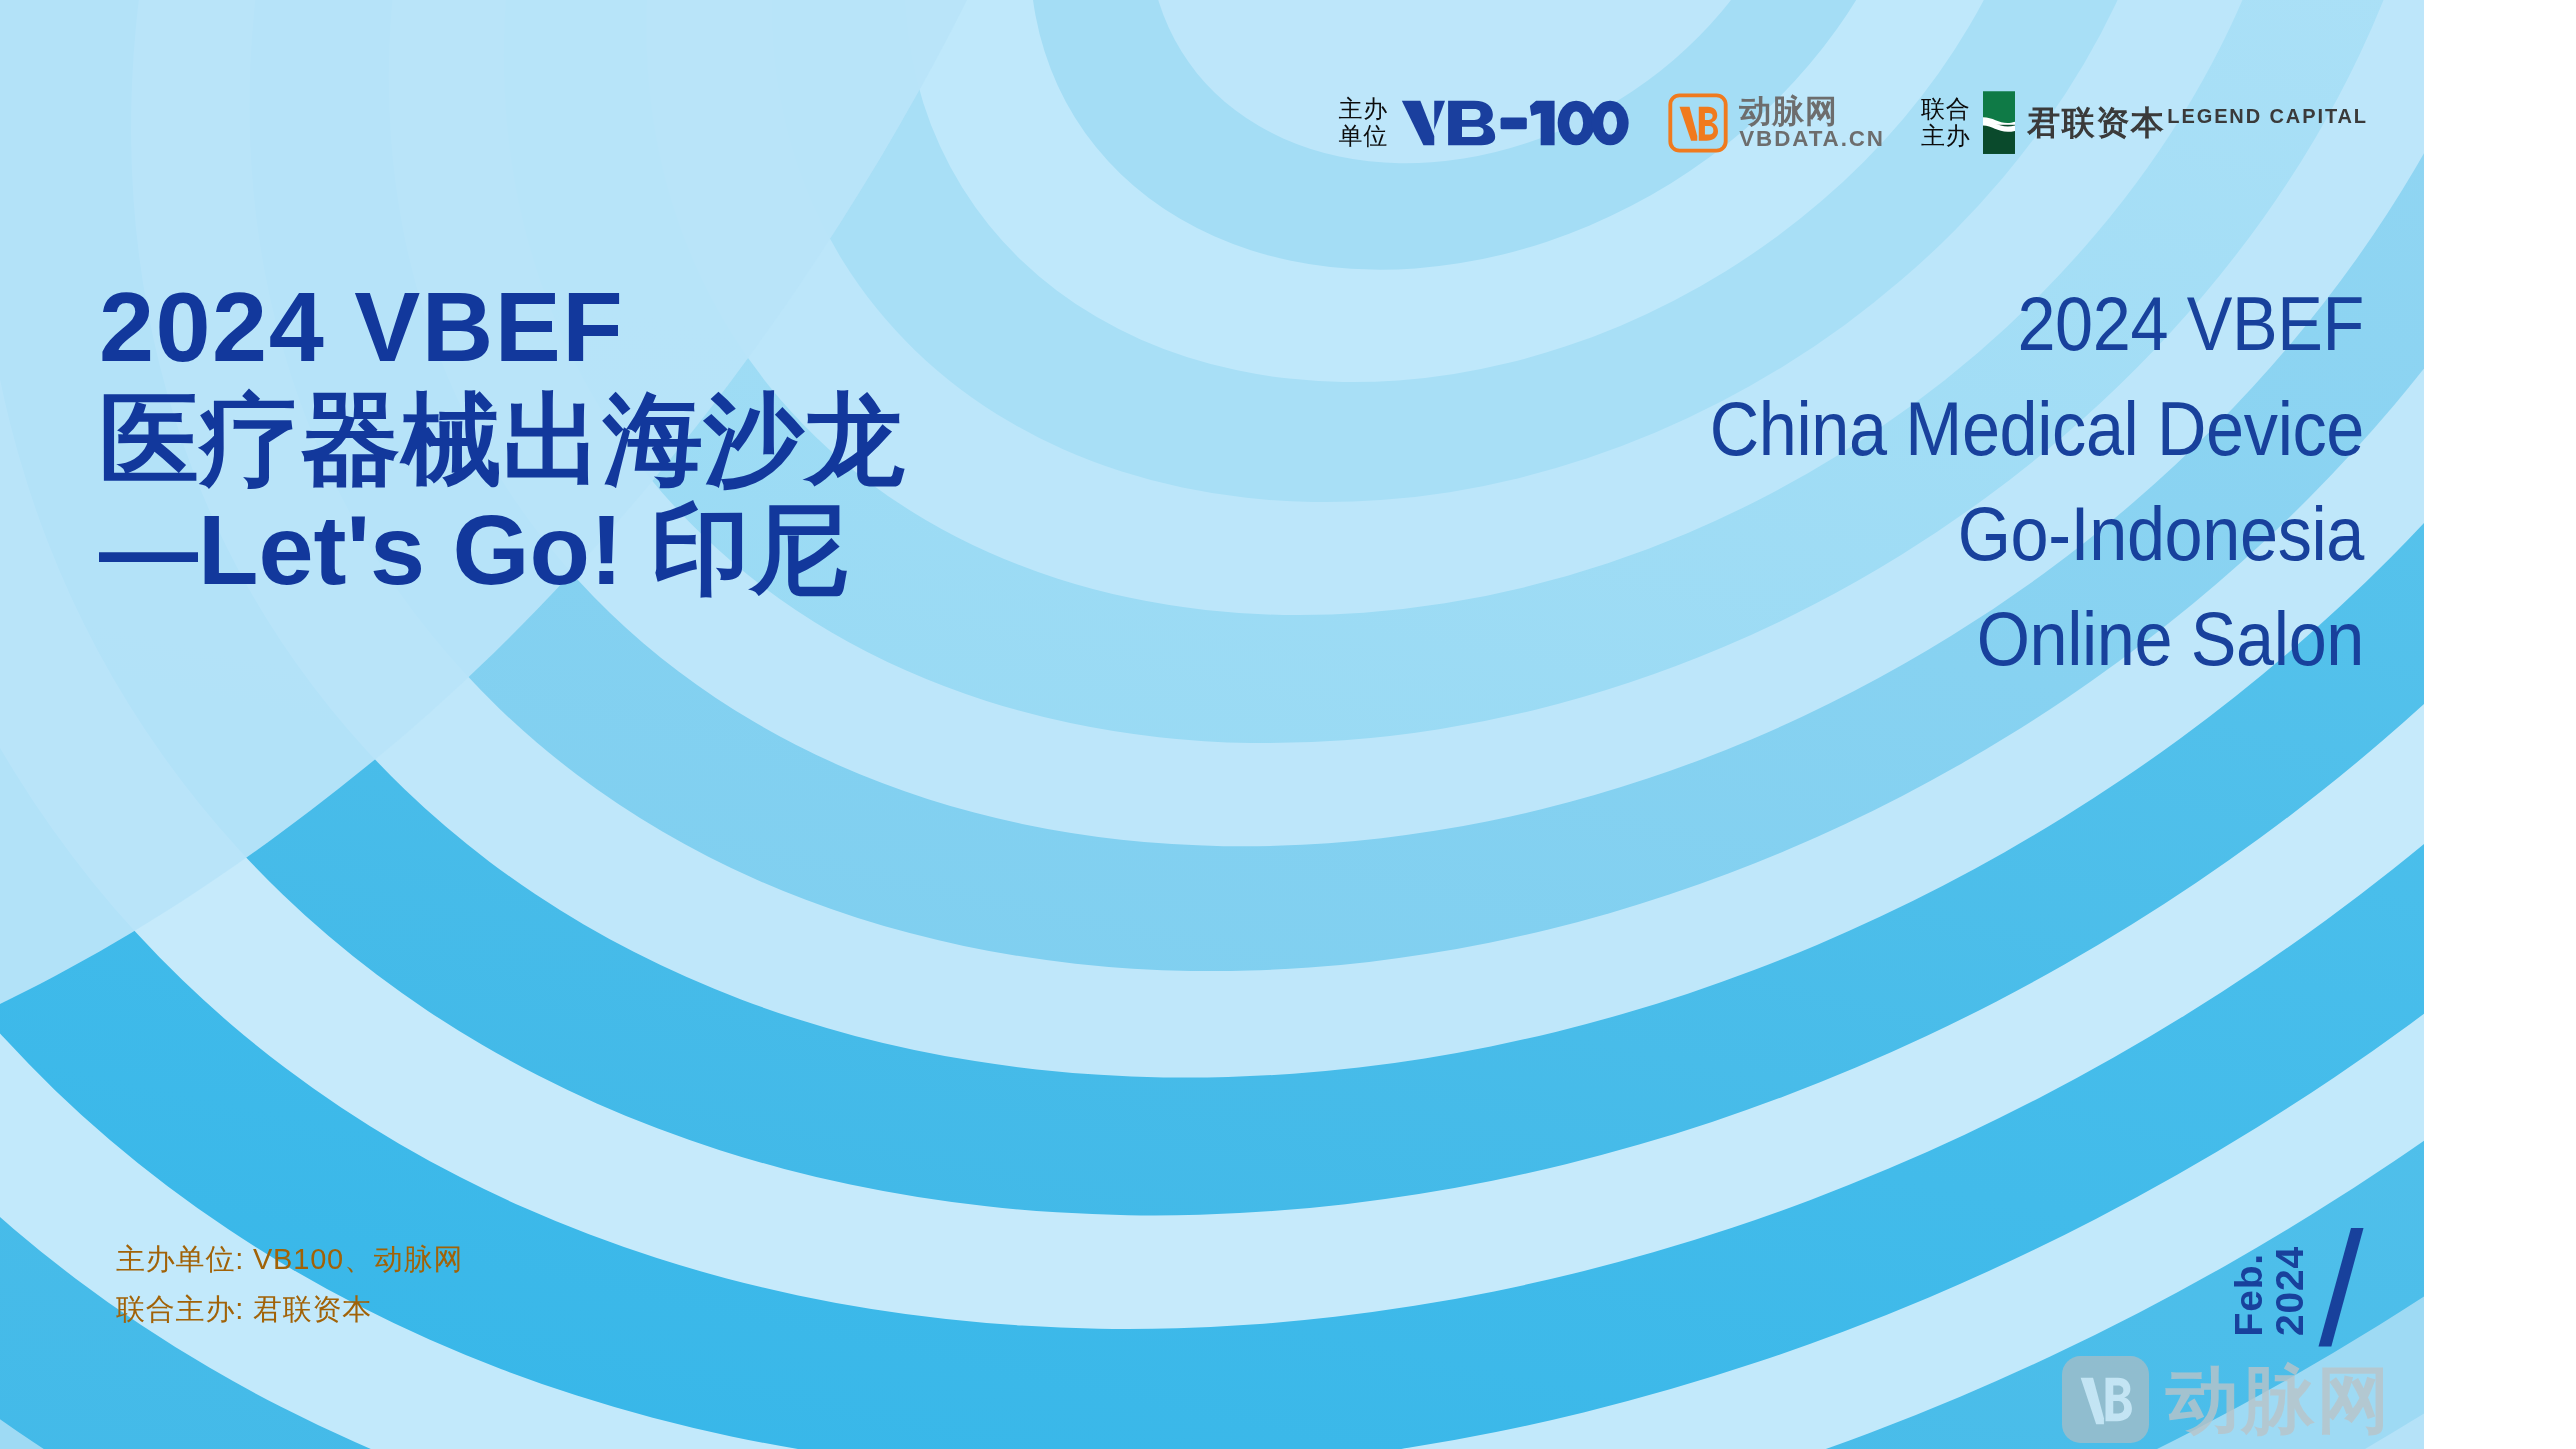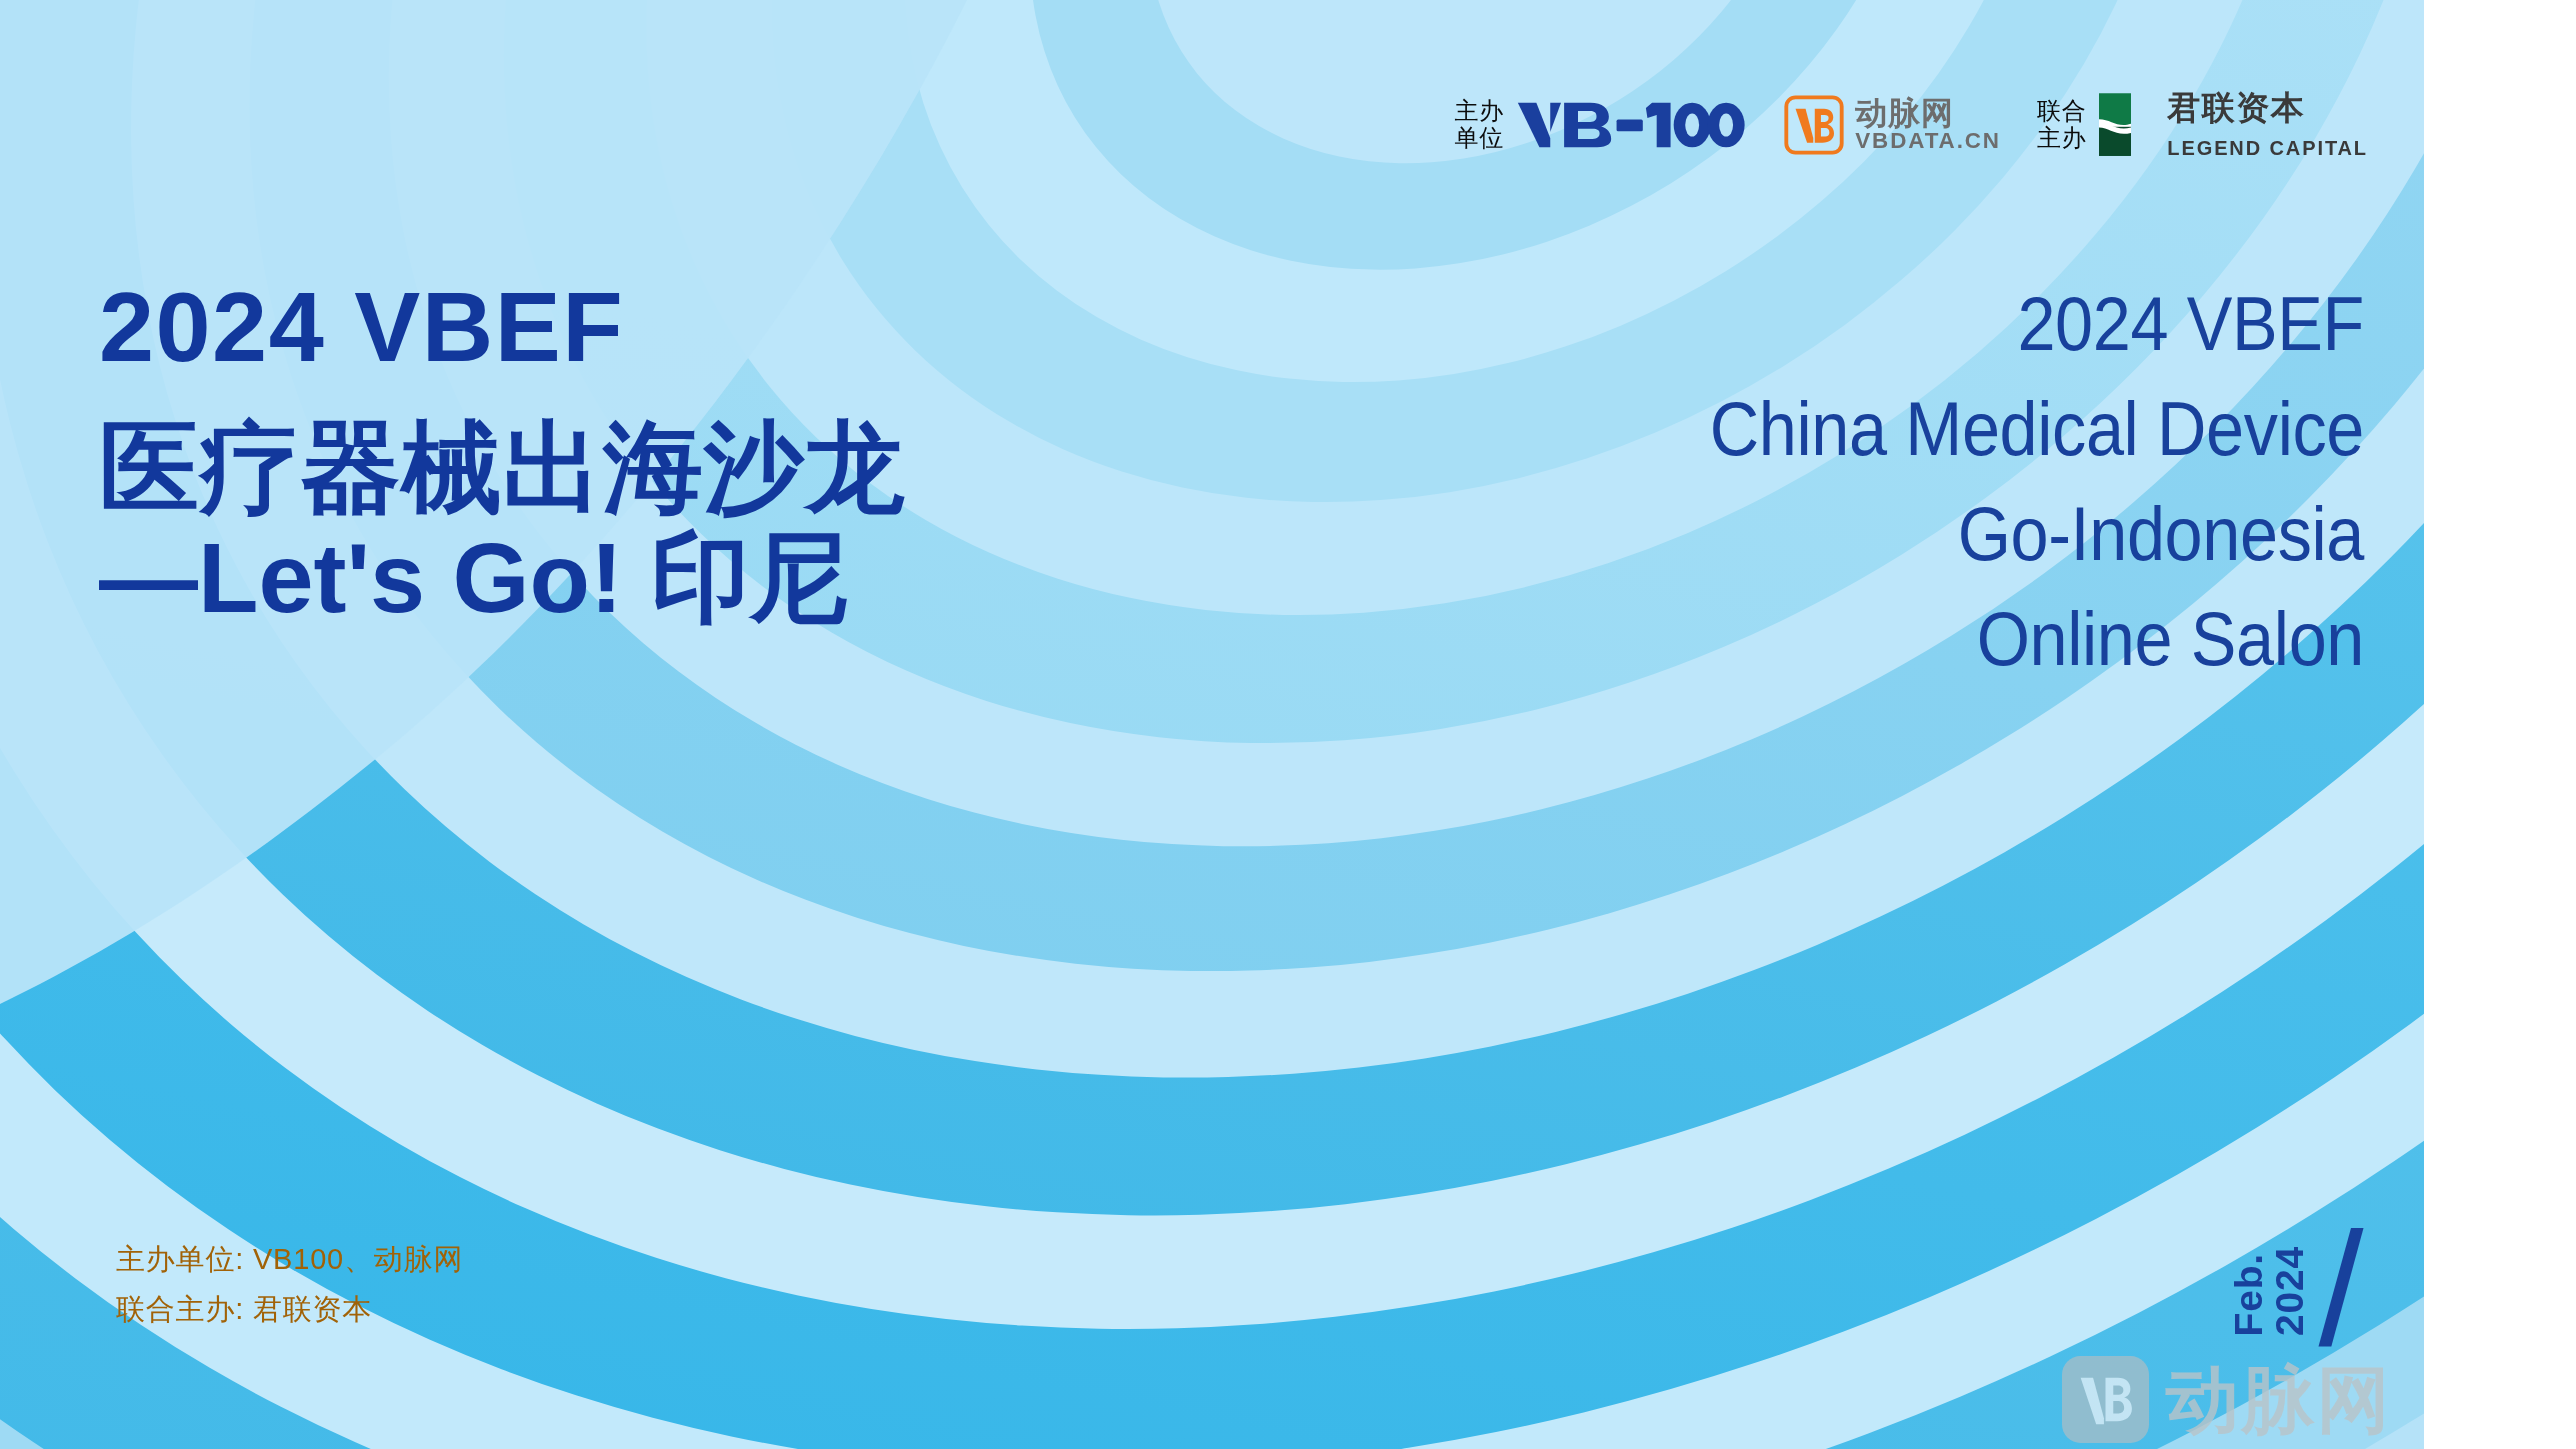--- a/index.html
+++ b/index.html
@@ -60,21 +60,21 @@
     letter-spacing: 0.8px;
     line-height: 1;
   }
   .vbdata-latin {
     font-size: 22.4px;
     font-weight: 700;
     color: #6d6d6d;
     letter-spacing: 1.9px;
     line-height: 1;
   }
-  .legend-text { display: flex; flex-direction: column; gap: 14px; margin-left: 24px; }
+  .legend-text { display: flex; gap: 2px; }
   .legend-cn {
     font-size: 33px;
     font-weight: 700;
     color: #3a3a3a;
     letter-spacing: 1.5px;
     line-height: 1;
   }
   .legend-latin {
     font-size: 20px;
     font-weight: 700;
@@ -98,21 +98,20 @@
     white-space: nowrap;
     letter-spacing: 0px;
   }
   .headline-l1 {
     font-size: 99px;
     letter-spacing: 1.5px;
   }
   .headline-l2 {
     font-size: 100px;
     letter-spacing: 0.8px;
-    margin-top: 28px;
   }
   .headline-l3 {
     font-size: 99px;
     letter-spacing: 0px;
   }
 
   
   .english-block {
     position: absolute;
     right: 60px;

